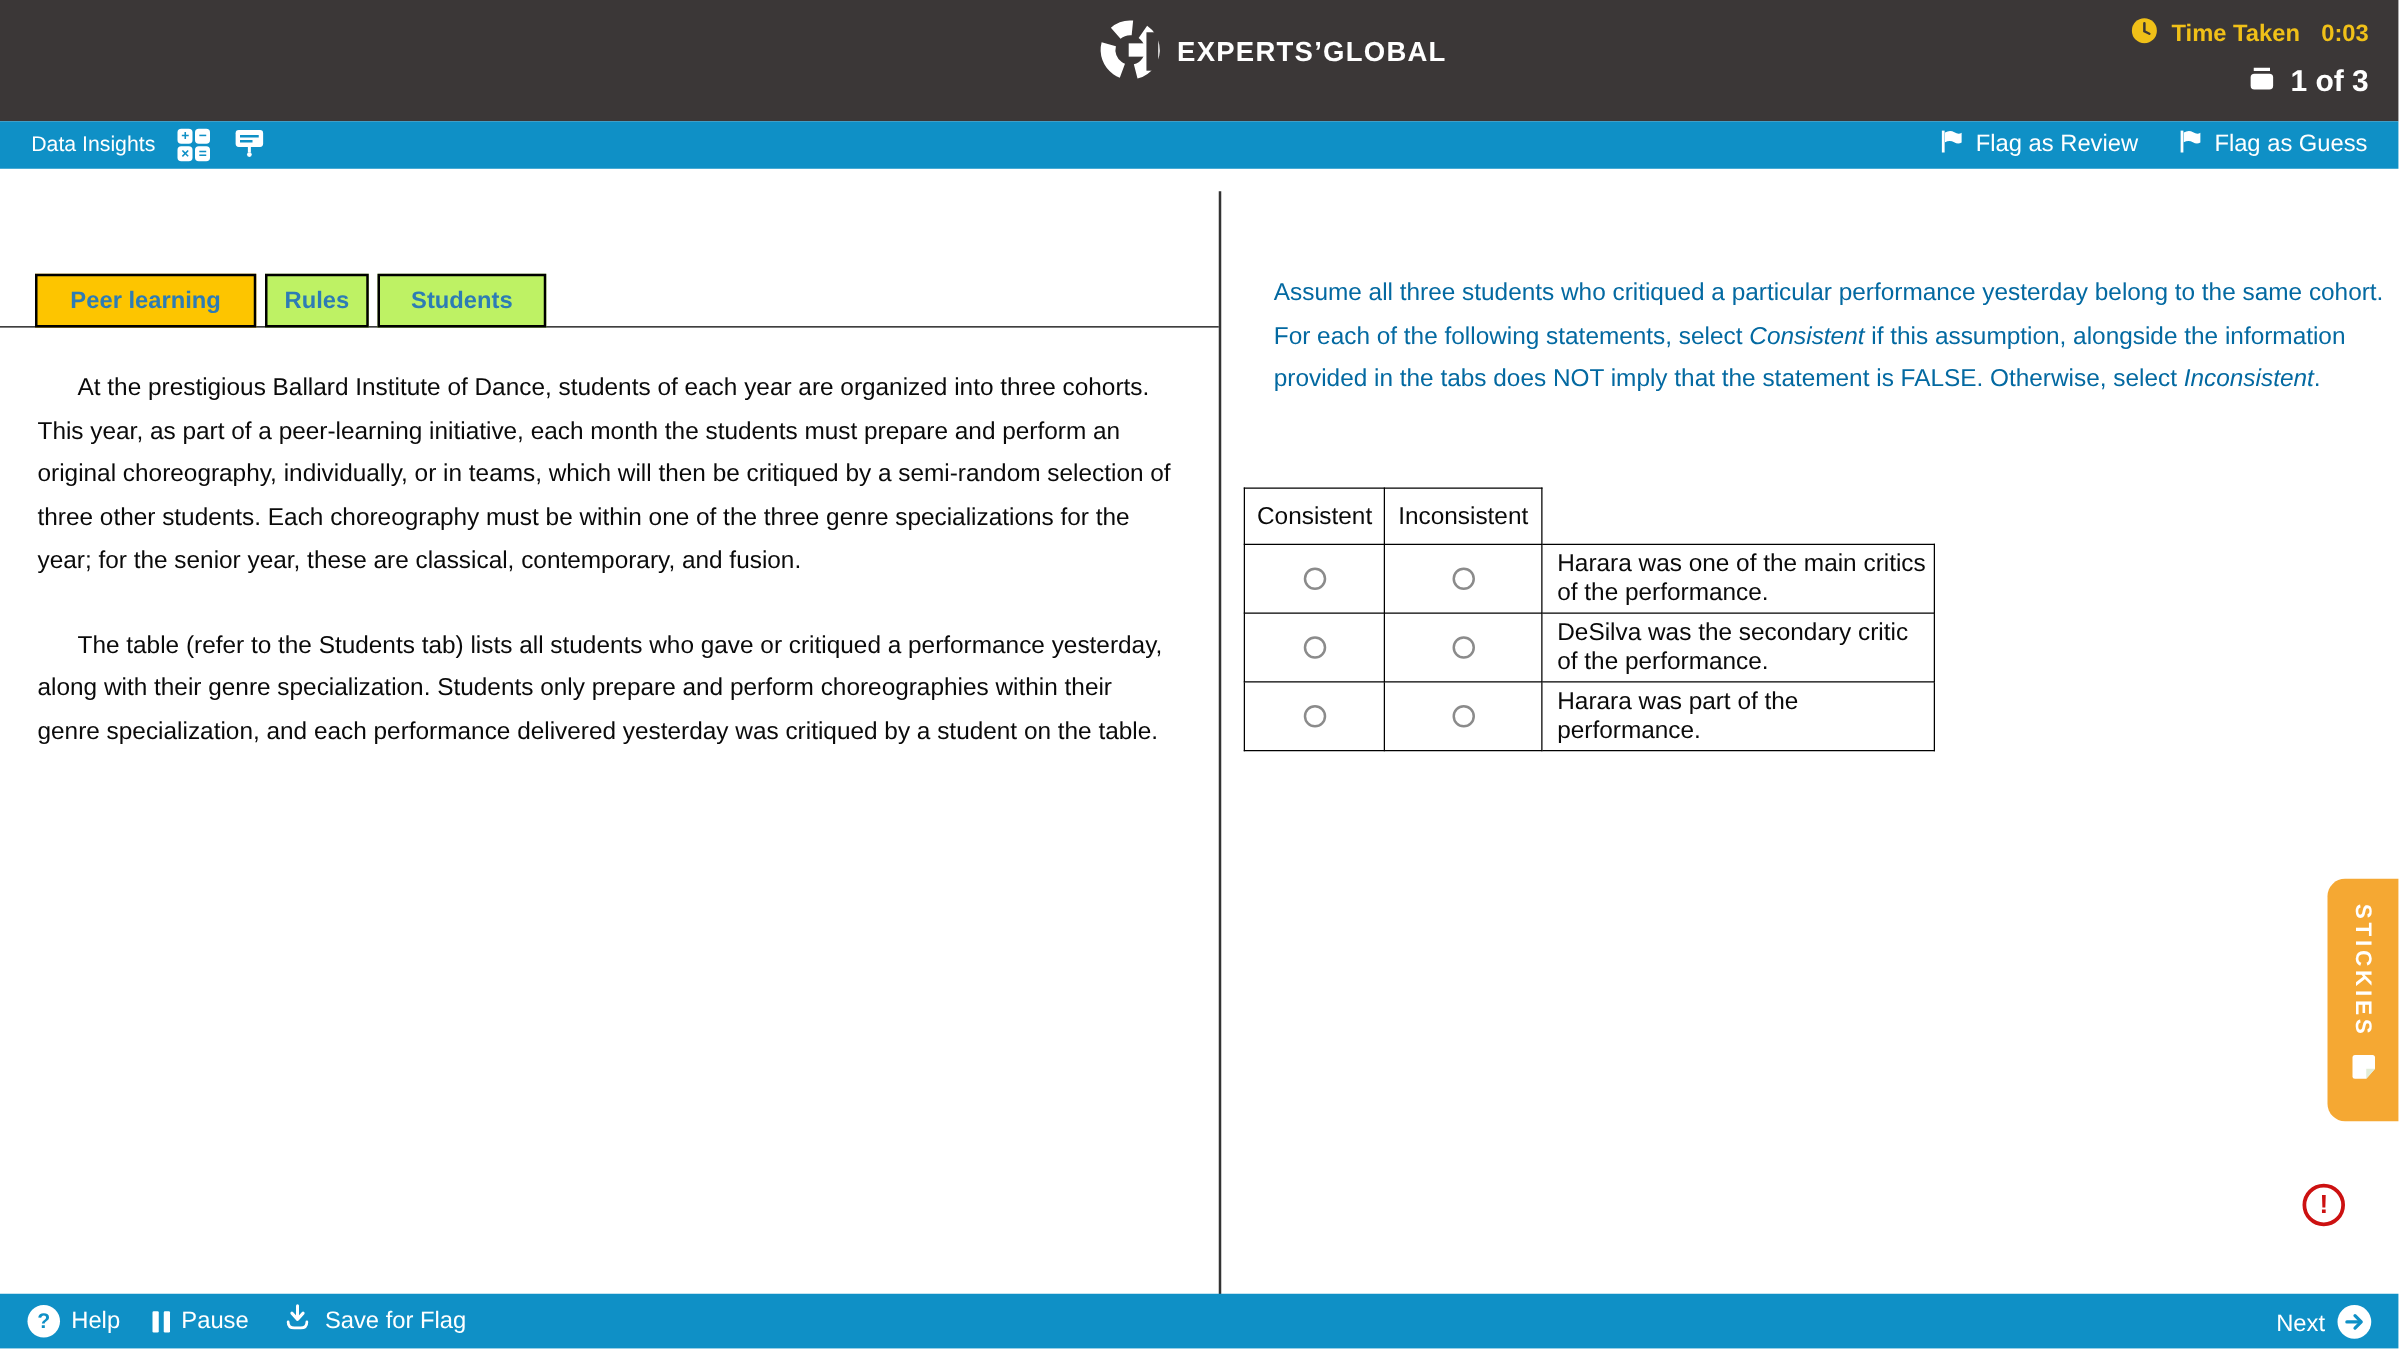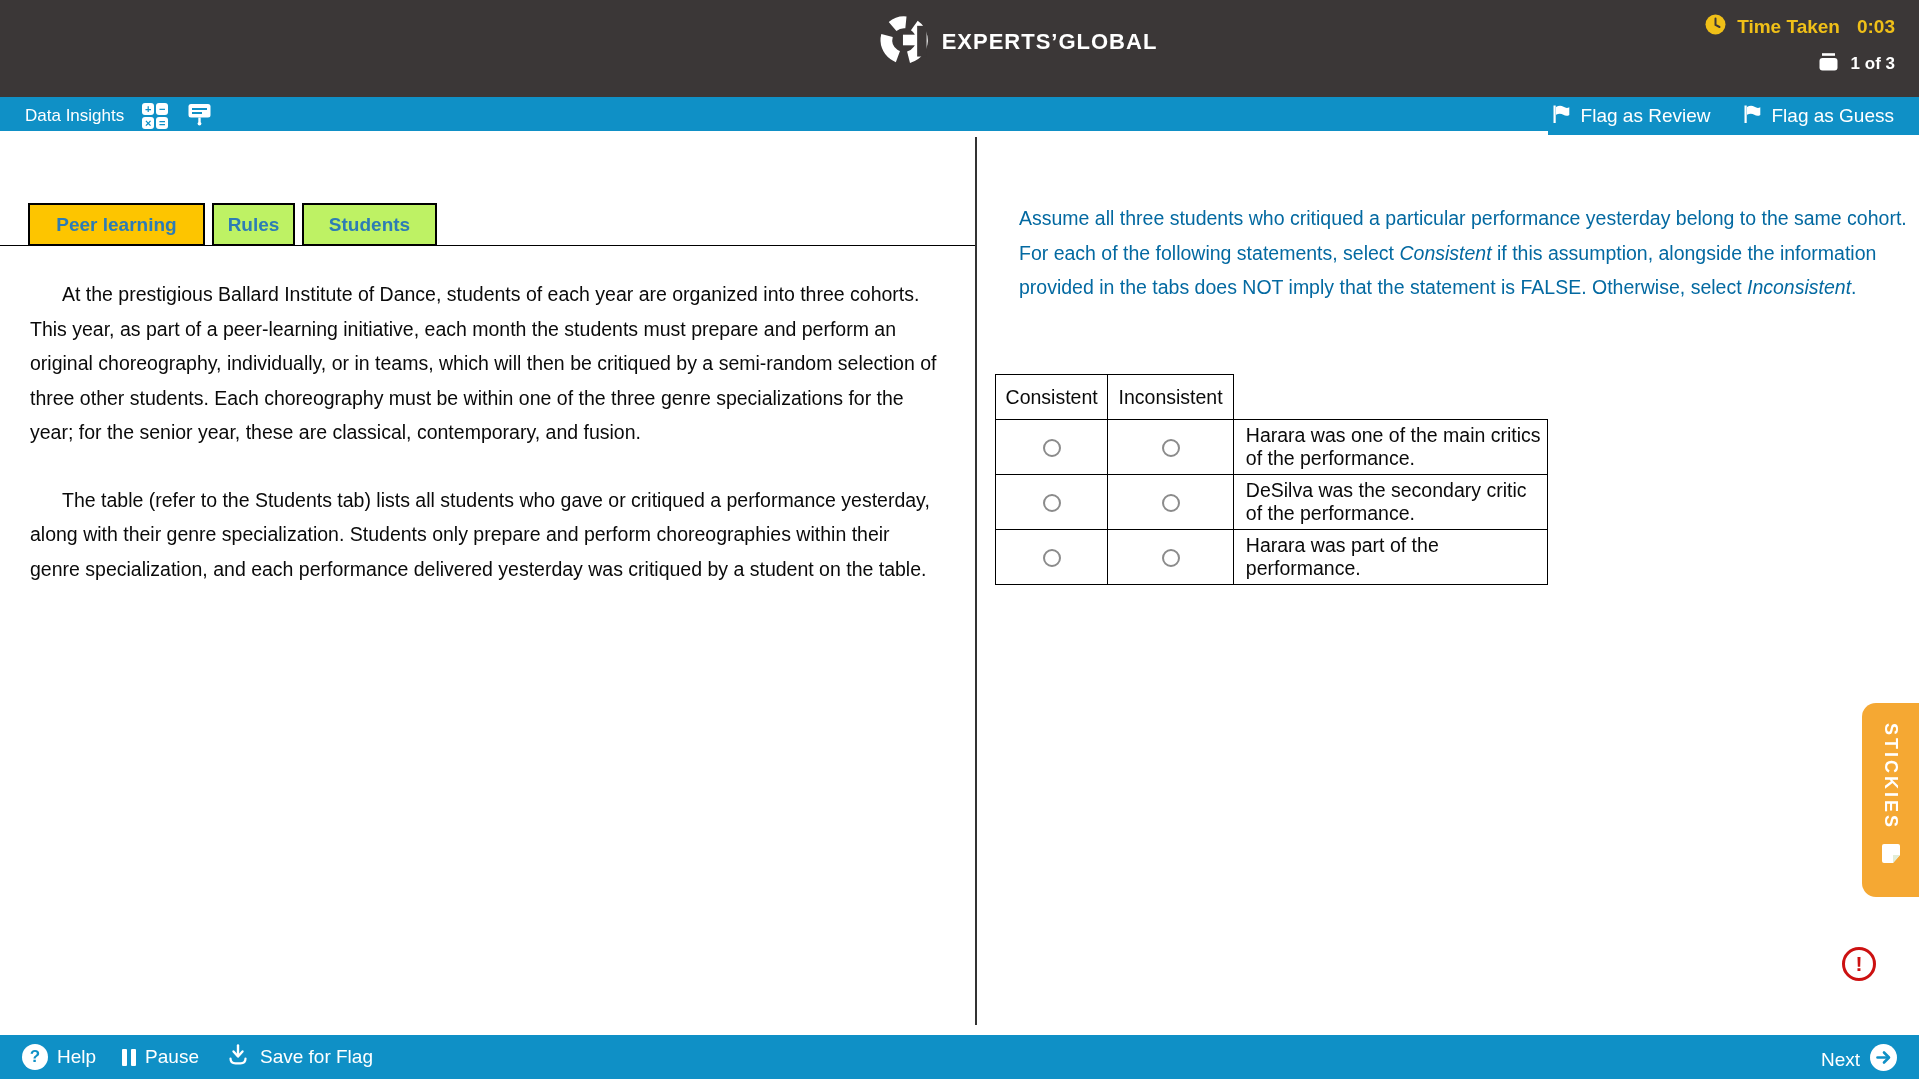--- a/index.html
+++ b/index.html
@@ -8,32 +8,32 @@
   #app{position:relative;width:1919px;height:1079px;overflow:hidden;background:#fff;}
 
   
   .top-header{position:absolute;left:0;top:0;width:100%;height:97px;background:#3b3737;color:#fff;}
   .app-title{position:absolute;left:25px;top:0;height:97px;display:flex;align-items:center;font-size:20px;letter-spacing:.2px;}
   .logo{position:absolute;left:50%;top:14px;transform:translateX(calc(-50% + 58px));display:flex;align-items:center;gap:12px;}
   .logo-text{display:flex;line-height:1.02;font-weight:bold;font-size:22px;letter-spacing:1px;}
   .hdr-right{position:absolute;right:24px;top:14px;display:flex;flex-direction:column;align-items:flex-end;gap:9px;font-weight:bold;}
   .timer-row{display:flex;align-items:center;gap:11px;color:#f0c018;font-size:19px;}
   .timer-value{margin-left:6px;}
-  .progress-row{display:flex;align-items:center;gap:10px;font-size:17px;color:#fff;}
+  .progress-row{display:flex;align-items:center;gap:10px;font-size:24px;color:#fff;}
 
   
   .nav-bar{position:absolute;left:0;top:97px;width:100%;height:38px;background:#0f90c6;color:#fff;display:flex;align-items:center;}
   .nav-left{display:flex;align-items:center;gap:18px;margin-left:25px;font-size:17px;}
   .nav-right{margin-left:auto;margin-right:25px;display:flex;align-items:center;gap:30px;font-size:19px;}
   .flag-item{display:flex;align-items:center;gap:9px;cursor:pointer;}
   .calc-icon{display:grid;grid-template-columns:12px 12px;grid-template-rows:12px 12px;gap:2px;}
   .calc-cell{background:#fff;border-radius:3px;color:#0f90c6;font-size:11px;font-weight:bold;display:flex;align-items:center;justify-content:center;line-height:1;}
 
   
-  .content{position:absolute;left:0;top:131px;width:1548px;height:900px;background:#fff;}
+  .content{position:absolute;left:0;top:147px;width:1548px;height:900px;background:#fff;}
   .v-divider{position:absolute;left:975px;top:6px;width:1.5px;height:888px;background:#333;}
   .tab-underline{position:absolute;left:0;top:113.5px;width:975px;height:1.5px;background:#000;}
 
   .tabs{position:absolute;left:28px;top:72px;display:flex;gap:7px;}
   .tab{height:43px;border:2px solid #000;background:#bef264;color:#2d7cb5;font-weight:bold;font-size:19px;display:flex;align-items:center;justify-content:center;cursor:pointer;}
   .tab.active{background:#fdc500;}
   .tab.t1{width:177px;}
   .tab.t2{width:83px;}
   .tab.t3{width:135px;}
 

